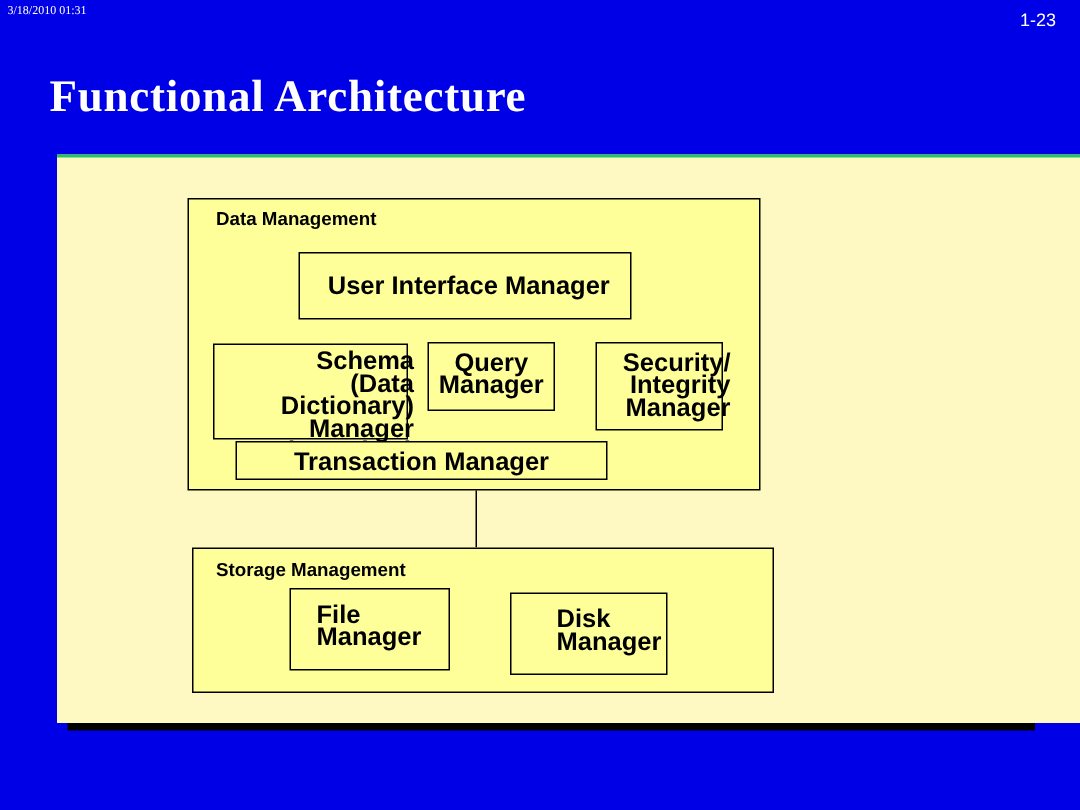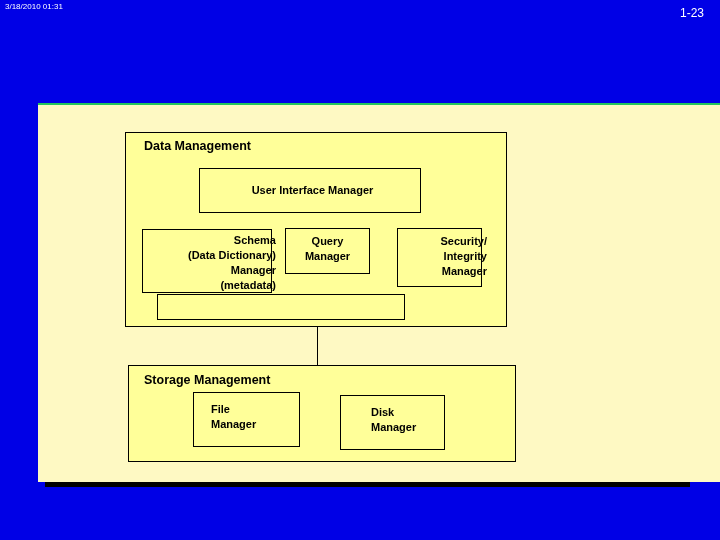--- a/index.html
+++ b/index.html
@@ -21,21 +21,21 @@
     height: 540px;
     background: #0000E6;
   }
   
   .timestamp {
     position: absolute;
     left: 5px;
     top: 2px;
     color: #ffffff;
     font-size: 8px;
-    font-family: Liberation Sans, sans-serif;
+    font-family: Liberation Serif, serif;
     letter-spacing: 0px;
     white-space: nowrap;
   }
   .pagenum {
     position: absolute;
     right: 16px;
     top: 6px;
     color: #ffffff;
     font-size: 12px;
     font-family: "Liberation Sans", sans-serif;
@@ -81,38 +81,39 @@
     position: absolute;
     color: #000000;
     font-size: 12.5px;
     font-weight: bold;
     font-family: "Liberation Sans", sans-serif;
     white-space: nowrap;
   }
   .boxlabel {
     position: absolute;
     color: #000000;
-    font-size: 11px;
+    font-size: 17px;
     font-weight: bold;
     font-family: "Liberation Sans", sans-serif;
     line-height: 15px;
     white-space: pre-line;
   }
   .connector {
     position: absolute;
     background: #000000;
   }
 </style>
 </head>
 <body>
 
 <div id="slide">
 
   <div class="timestamp">3/18/2010 01:31</div>
   <div class="pagenum">1-23</div>
+  <div class="slide-title">Functional Architecture</div>
 
   <div class="panel-shadow"></div>
 
   <div class="panel">
 
     <div class="box" style="left:87px; top:27px; width:382px; height:195px;"></div>
     <div class="grouplabel" style="left:106px; top:34px;">Data Management</div>
 
     <div class="box" style="left:161px; top:63px; width:222px; height:45px;"></div>
     <div class="boxlabel" style="left:172px; top:78px; width:205px; text-align:center;">User Interface Manager</div>
@@ -126,20 +127,21 @@
     <div class="box" style="left:247px; top:123px; width:85px; height:46px;"></div>
     <div class="boxlabel" style="left:247px; top:129px; width:85px; text-align:center;">Query
 Manager</div>
 
     <div class="box" style="left:359px; top:123px; width:85px; height:59px;"></div>
     <div class="boxlabel" style="left:367px; top:129px; width:82px; text-align:right;">Security/
 Integrity
 Manager</div>
 
     <div class="box" style="left:119px; top:189px; width:248px; height:26px;"></div>
+    <div class="boxlabel" style="left:119px; top:195px; width:248px; text-align:center;">Transaction Manager</div>
 
     <div class="connector" style="left:279px; top:222px; width:1px; height:38px;"></div>
 
     <div class="box" style="left:90px; top:260px; width:388px; height:97px;"></div>
     <div class="grouplabel" style="left:106px; top:268px;">Storage Management</div>
 
     <div class="box" style="left:155px; top:287px; width:107px; height:55px;"></div>
     <div class="boxlabel" style="left:173px; top:297px; width:107px; text-align:left;">File
 Manager</div>
 

